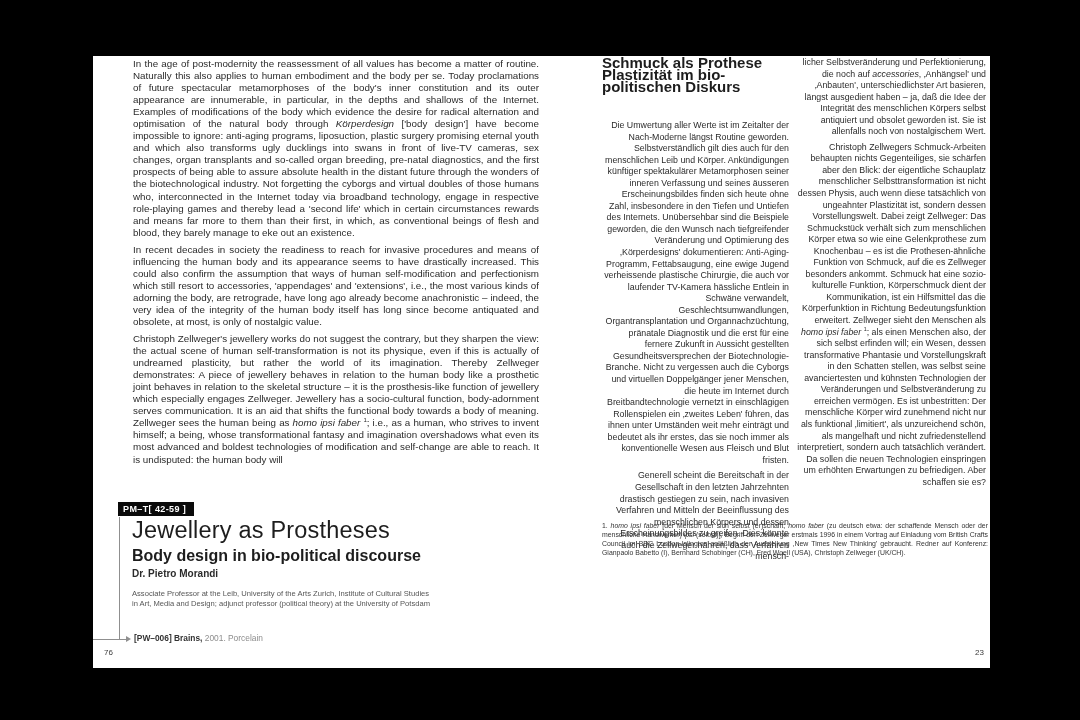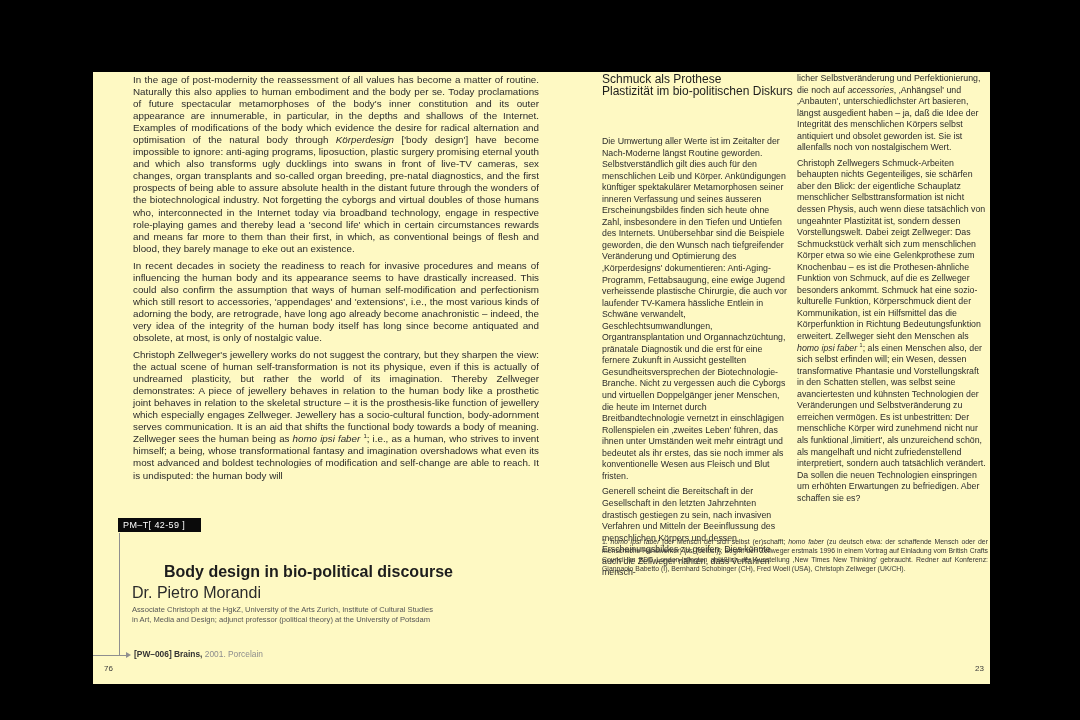--- a/index.html
+++ b/index.html
@@ -1,48 +1,48 @@
 <!DOCTYPE html>
 <html><head>
 <meta charset="utf-8">
 <style>
   html,body{margin:0;padding:0;}
   body{
     width:1080px;height:720px;position:relative;background:#000;
     font-family:"Liberation Sans", sans-serif;overflow:hidden;
   }
   .spread{
-    position:absolute;left:93px;top:72px;width:897px;height:612px;
-    background:#fef9c3;color:#262626;
+    position:absolute;left:93px;top:56px;width:897px;height:612px;
+    background:#ffffff;color:#262626;
   }
   .abs{position:absolute;}
   
   .en-text{
     left:40px;top:2px;width:406px;
     font-size:9.8px;line-height:12.05px;text-align:justify;
     color:#2b2b2b;
   }
   .en-text p{margin:0 0 5px 0;}
   .en-text i{font-style:italic;}
   sup{font-size:0.62em;vertical-align:super;line-height:0;}
   .tag{
     left:25px;top:446px;background:#0a0a0a;color:#fff;
-    font-size:9px;font-weight:normal;letter-spacing:0.4px;
-    padding:2px 16px 2px 5px;
+    font-size:9px;font-weight:bold;letter-spacing:0.4px;
+    padding:2px 8px 2px 5px;
   }
   .title{
     left:39px;top:461px;font-size:23.5px;font-weight:400;
     letter-spacing:0.2px;color:#1d1d1d;white-space:nowrap;
   }
   .subtitle{
     left:39px;top:491px;font-size:16px;font-weight:bold;
-    color:#1d1d1d;white-space:nowrap;margin-left:32px;
+    color:#1d1d1d;white-space:nowrap;
   }
   .author{
-    left:39px;top:512px;font-size:16px;font-weight:400;
+    left:39px;top:512px;font-size:10px;font-weight:700;
     color:#2b2b2b;white-space:nowrap;
   }
   .affil{
     left:39px;top:533px;font-size:7.6px;line-height:9.7px;
     color:#565656;white-space:nowrap;
   }
   .v-rule{left:26px;top:461px;width:1px;height:122px;background:#8f8f8f;}
   .h-rule{left:0;top:583px;width:33px;height:1px;background:#8f8f8f;}
   .arrow-head{
     left:33px;top:580px;width:0;height:0;
@@ -52,25 +52,25 @@
   }
   .caption{left:41px;top:577px;font-size:8.4px;white-space:nowrap;}
   .caption .c-bold{font-weight:bold;color:#333;}
   .caption .c-rest{color:#8d8d8d;}
   .pagenum{font-size:8px;color:#3a3a3a;}
   .pn-left{left:11px;top:592px;}
   .pn-right{right:6px;top:592px;}
   
   .de-header{
     left:509px;top:1px;width:200px;
-    font-size:12px;font-weight:normal;line-height:12px;color:#1d1d1d;
+    font-size:15px;font-weight:bold;line-height:12px;color:#1d1d1d;
   }
   .de-col{
     width:187px;font-size:8.8px;line-height:11.55px;
-    text-align:left;color:#2b2b2b;
+    text-align:right;color:#2b2b2b;
   }
   .de-col p{margin:0 0 4px 0;}
   .de-col i{font-style:italic;}
   .de-col1{left:509px;top:40px;margin-top:24px;}
   .de-col2{left:704px;top:1px;width:189px;}
   .footnote{
     left:509px;top:466px;width:386px;
     font-size:6.9px;line-height:8.9px;color:#333;text-align:justify;
   }
   .footnote i{font-style:italic;}
@@ -80,24 +80,25 @@
 
 <div class="spread">
 
   <div class="abs en-text">
     <p><span>In the age of post-modernity the reassessment of all values has become a matter of routine. Naturally this also applies to human embodiment and the body per se. Today proclamations of future spectacular metamorphoses of the body's inner constitution and its outer appearance are innumerable, in particular, in the depths and shallows of the Internet. Examples of modifications of the body which evidence the desire for radical alternation and optimisation of the natural body through </span><i>Körperdesign</i><span> ['body design'] have become impossible to ignore: anti-aging programs, liposuction, plastic surgery promising eternal youth and which also transforms ugly ducklings into swans in front of live-TV cameras, sex changes, organ transplants and so-called organ breeding, pre-natal diagnostics, and the first prospects of being able to assure absolute health in the distant future through the wonders of the biotechnological industry. Not forgetting the cyborgs and virtual doubles of those humans who, interconnected in the Internet today via broadband technology, engage in respective role-playing games and thereby lead a 'second life' which in certain circumstances rewards and means far more to them than their first, in which, as conventional beings of flesh and blood, they barely manage to eke out an existence.</span></p>
     <p><span>In recent decades in society the readiness to reach for invasive procedures and means of influencing the human body and its appearance seems to have drastically increased. This could also confirm the assumption that ways of human self-modification and perfectionism which still resort to accessories, 'appendages' and 'extensions', i.e., the most various kinds of adorning the body, are retrograde, have long ago already become anachronistic – indeed, the very idea of the integrity of the human body itself has long since become antiquated and obsolete, at most, is only of nostalgic value.</span></p>
     <p><span>Christoph Zellweger's jewellery works do not suggest the contrary, but they sharpen the view: the actual scene of human self-transformation is not its physique, even if this is actually of undreamed plasticity, but rather the world of its imagination. Thereby Zellweger demonstrates: A piece of jewellery behaves in relation to the human body like a prosthetic joint behaves in relation to the skeletal structure – it is the prosthesis-like function of jewellery which especially engages Zellweger. Jewellery has a socio-cultural function, body-adornment serves communication. It is an aid that shifts the functional body towards a body of meaning. Zellweger sees the human being as </span><i>homo ipsi faber</i><span> </span><sup>1</sup><span>; i.e., as a human, who strives to invent himself; a being, whose transformational fantasy and imagination overshadows what even its most advanced and boldest technologies of modification and self-change are able to reach. It is undisputed: the human body will</span></p>
   </div>
 
   <div class="abs tag">PM–T[ 42-59 ]</div>
+  <div class="abs title">Jewellery as Prostheses</div>
   <div class="abs subtitle">Body design in bio-political discourse</div>
   <div class="abs author">Dr. Pietro Morandi</div>
   <div class="abs affil">
-    <div>Associate Christoph at the HgkZ, University of the Arts Zurich, Institute of Cultural Studies</div>
+    <div>Associate Professor at the Leib, University of the Arts Zurich, Institute of Cultural Studies</div>
     <div>in Art, Media and Design; adjunct professor (political theory) at the University of Potsdam</div>
   </div>
 
   <div class="abs v-rule"></div>
   <div class="abs h-rule"></div>
   <div class="abs arrow-head"></div>
 
   <div class="abs caption">
     <span class="c-bold">[PW–006] Brains,</span><span class="c-rest"> 2001. Porcelain</span>
   </div>

